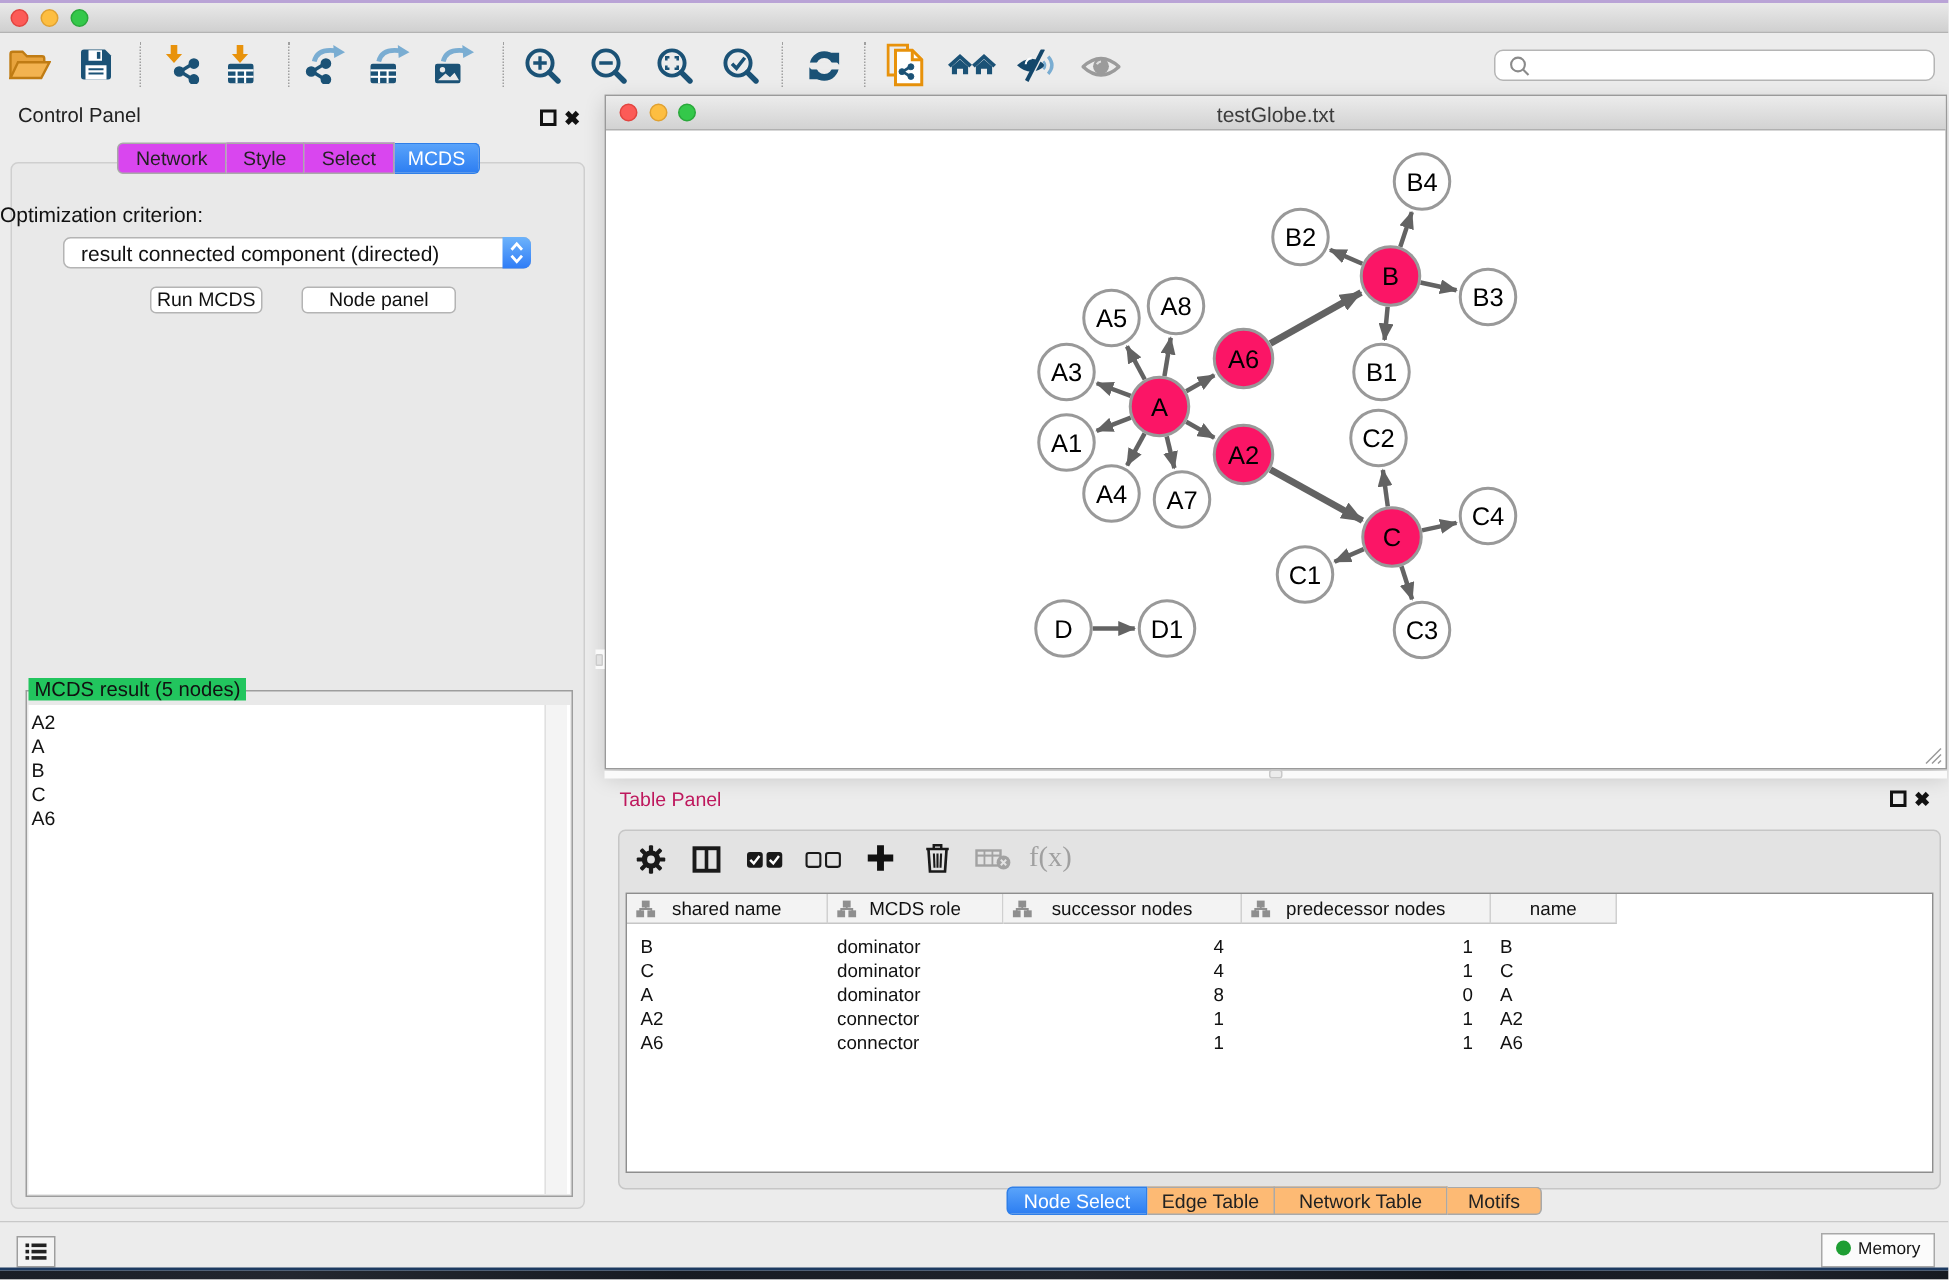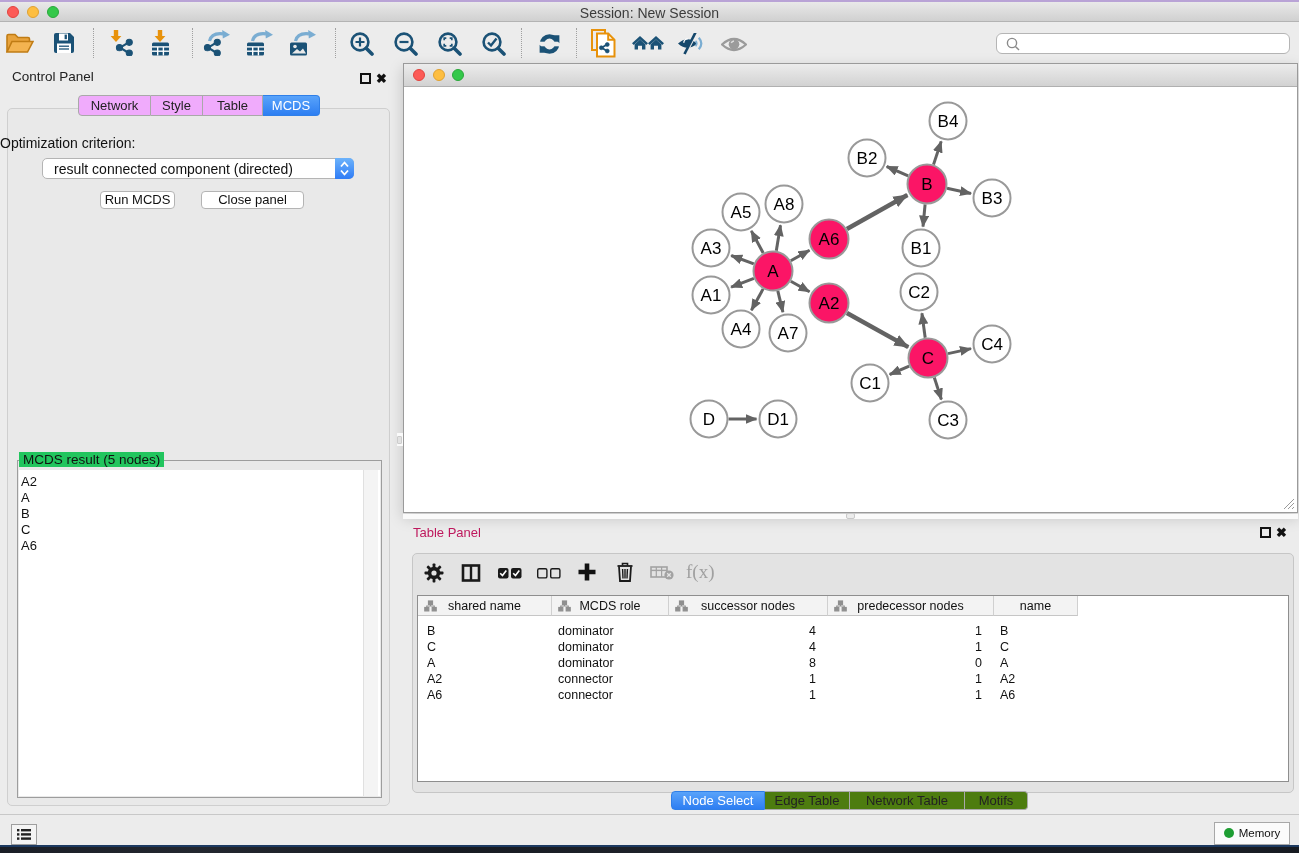--- a/index.html
+++ b/index.html
@@ -11,21 +11,21 @@
 #title{width:100%;text-align:center;top:3px;font-size:14px;color:#3c3c3c}
 
 #toolbar{left:0;top:22px;width:1299px;height:41px;background:#ececec}
 .tsep{top:6px;width:0;height:30px;border-left:1px dotted #a0a0a0;position:absolute}
 .ticon{position:absolute;top:29px}
 #search{left:996px;top:11px;width:294px;height:21px;background:#fff;border:1px solid #b5b5b5;border-radius:6px}
 
 #cp-title{left:12px;top:69px;font-size:13.5px;color:#222}
 .wbtn{top:73px;width:11px;height:11px;border:2px solid #111}
 .wx{top:71px;font-size:13px;font-weight:bold;color:#111}
-.tab{position:absolute;top:0;z-index:3;height:21px;background:#f0abfc;border:1px solid #a9a9a9;border-left:none;text-align:center;font-size:13px;color:#222;line-height:20px}
+.tab{position:absolute;top:0;z-index:3;height:21px;background:#d946ef;border:1px solid #a9a9a9;border-left:none;text-align:center;font-size:13px;color:#222;line-height:20px}
 .tab.first{border-left:1px solid #a9a9a9;border-radius:4px 0 0 4px}
 .tab.last{border-radius:0 4px 4px 0}
 .tab.sel{background:linear-gradient(#59a3fa,#2d7ef2);border-color:#2f7fe8;color:#fff}
 #cp-box{left:7px;top:108px;width:383px;height:698px;background:#e9e9e9;border:1px solid #cfcfcf;border-radius:5px}
 #opt-label{left:0;top:135px;width:397px;text-align:left;font-size:14px;color:#111}
 #dropdown{left:42px;top:158px;width:312px;height:21px;background:#fff;border:1px solid #b4b4b4;border-radius:5px;font-size:14px;line-height:20px;padding-left:11px;color:#111}
 #dd-btn{left:335px;top:158px;width:19px;height:21px;background:linear-gradient(#6db3fb,#2f7cf6);border-radius:0 5px 5px 0}
 .btn{position:absolute;top:191px;height:18px;background:#fff;border:1px solid #b4b4b4;border-radius:4px;font-size:13px;text-align:center;line-height:16px;color:#111}
 
 #fs{left:17px;top:460px;width:365px;height:338px;border:1px solid #9d9d9d}
@@ -38,38 +38,37 @@
 #nw-tb{left:0;top:0;width:893px;height:23px;background:linear-gradient(#ececec,#d2d2d2);border-bottom:1px solid #b0b0b0}
 #nw-title{width:100%;text-align:center;top:4px;font-size:14px;color:#3c3c3c}
 .ntl{width:12px;height:12px;border-radius:50%;top:5px}
 
 #tp-title{left:413px;top:525px;font-size:13px;color:#be185d}
 #tp-box{left:412px;top:553px;width:882px;height:240px;background:#e3e3e3;border:1px solid #c6c6c6;border-radius:5px}
 #tbl{left:417px;top:595px;width:872px;height:187px;background:#fff;border:1px solid #8e8e8e}
 .th{position:absolute;top:0;height:20px;background:#f3f3f3;border-right:1px solid #d0d0d0;border-bottom:1px solid #c6c6c6;font-size:12.5px;text-align:center;line-height:20px;color:#111}
 .td{position:absolute;font-size:12.5px;color:#111;height:16px;line-height:16px}
 
-.btab{position:absolute;top:791px;height:19px;background:#4d7c0f;border:1px solid #a9a9a9;border-left:none;font-size:13px;text-align:center;line-height:18px;color:#222}
+.btab{position:absolute;top:791px;height:19px;background:#fdba74;border:1px solid #a9a9a9;border-left:none;font-size:13px;text-align:center;line-height:18px;color:#222}
 
 #statussep{left:0;top:814px;width:1299px;height:1px;background:#c8c8c8}
 #statusbar{left:0;top:815px;width:1299px;height:30px;background:#ececec}
 #listbtn{left:11px;top:824px;width:26px;height:21px;background:#f4f4f4;border:1px solid #9e9e9e}
 #membtn{left:1214px;top:822px;width:76px;height:23px;background:#fbfbfb;border:1px solid #a8a8a8;font-size:11.5px;line-height:21px;text-align:center;color:#111}
 #desk{left:0;top:845px;width:1299px;height:8px;background:linear-gradient(90deg,#1a1e26,#23272f 15%,#171b22 35%,#20242c 55%,#14181f 75%,#1d2129 90%,#161a21);border-top:2px solid #1d3a61}
 .nl{font-family:"Liberation Sans",sans-serif;font-size:17px;fill:#000;text-anchor:middle}
 .e{stroke:#636363;stroke-width:3}
 .et{stroke:#636363;stroke-width:4.5}
 </style></head>
 <body>
 <div class="abs" id="topline"></div>
 <div class="abs" id="titlebar">
   <div class="abs tl" style="left:7px;background:#fc5b57;border:1px solid #e2443f"></div>
   <div class="abs tl" style="left:27px;background:#fdbe41;border:1px solid #e0a131"></div>
   <div class="abs tl" style="left:47px;background:#34c84a;border:1px solid #2aa83b"></div>
-  <div class="abs" id="title">Session: New Session</div>
 </div>
 <div class="abs" id="toolbar">
   <div class="tsep" style="left:93px"></div>
   <div class="tsep" style="left:192px"></div>
   <div class="tsep" style="left:335px"></div>
   <div class="tsep" style="left:521px"></div>
   <div class="tsep" style="left:576px"></div>
   <svg class="ticon" style="left:6px;top:10px" width="28" height="22" viewBox="0 0 28 22">
       <path d="M1 20 V4 Q1 2.5 2.5 2.5 H9 L12 5.5 H22 Q23.5 5.5 23.5 7 V9" fill="#e8a33c" stroke="#c07c14" stroke-width="1.6"></path>
       <path d="M1 20 L6 9.5 H27 L21.5 20 Z" fill="#f3b350" stroke="#c07c14" stroke-width="1.6"></path>
@@ -215,45 +214,46 @@
         <circle cx="8" cy="7" r="4.6" fill="none" stroke="#8a8a8a" stroke-width="1.4"></circle>
         <line x1="11.4" y1="10.4" x2="15" y2="14" stroke="#8a8a8a" stroke-width="1.4"></line>
       </svg>
     </div>
 </div>
 <div class="abs" id="cp-title">Control Panel</div>
 <div class="abs wbtn" style="left:360px"></div>
 <div class="abs wx" style="left:376px">✖</div>
 <div class="abs tab first" style="left:78px;top:95px;width:73px">Network</div>
 <div class="abs tab" style="left:151px;top:95px;width:52px">Style</div>
-<div class="abs tab" style="left:203px;top:95px;width:60px">Table</div>
+<div class="abs tab" style="left:203px;top:95px;width:60px">Select</div>
 <div class="abs tab last sel" style="left:263px;top:95px;width:57px">MCDS</div>
 <div class="abs" id="cp-box"></div>
 <div class="abs" id="opt-label">Optimization criterion:</div>
 <div class="abs" id="dropdown">result connected component (directed)</div>
 <div class="abs" id="dd-btn"><svg width="19" height="21" viewBox="0 0 19 21">
       <path d="M6 8.5 L9.5 4.5 L13 8.5" fill="none" stroke="#fff" stroke-width="1.8"></path>
       <path d="M6 12.5 L9.5 16.5 L13 12.5" fill="none" stroke="#fff" stroke-width="1.8"></path>
     </svg></div>
 <div class="btn" style="left:100px;width:75px">Run MCDS</div>
-<div class="btn" style="left:201px;width:103px">Close panel</div>
+<div class="btn" style="left:201px;width:103px">Node panel</div>
 <div class="abs" id="fs"></div>
 <div class="abs" id="listbox"></div>
 <div class="abs" id="lb-scroll"></div>
 <div class="abs" id="fs-legend">MCDS result (5 nodes)</div>
 <div class="li" style="top:474px">A2</div>
 <div class="li" style="top:490px">A</div>
 <div class="li" style="top:506px">B</div>
 <div class="li" style="top:522px">C</div>
 <div class="li" style="top:538px">A6</div>
 <div class="abs" id="nw">
   <div class="abs" id="nw-tb">
     <div class="abs ntl" style="left:9px;background:#fc5b57;border:1px solid #e2443f"></div>
     <div class="abs ntl" style="left:29px;background:#fdbe41;border:1px solid #e0a131"></div>
     <div class="abs ntl" style="left:48px;background:#34c84a;border:1px solid #2aa83b"></div>
+    <div class="abs" id="nw-title">testGlobe.txt</div>
   </div>
   <svg class="abs" style="left:0;top:23px" width="893" height="425" viewBox="0 0 893 425">
     <defs>
       <marker id="a" markerUnits="userSpaceOnUse" markerWidth="12" markerHeight="10" refX="11" refY="5" orient="auto">
           <path d="M0,0 L12,5 L0,10 z" fill="#636363"></path>
         </marker>
       <marker id="ab" markerUnits="userSpaceOnUse" markerWidth="15" markerHeight="12" refX="14" refY="6" orient="auto">
           <path d="M0,0 L15,6 L0,12 z" fill="#636363"></path>
         </marker>
     </defs>

